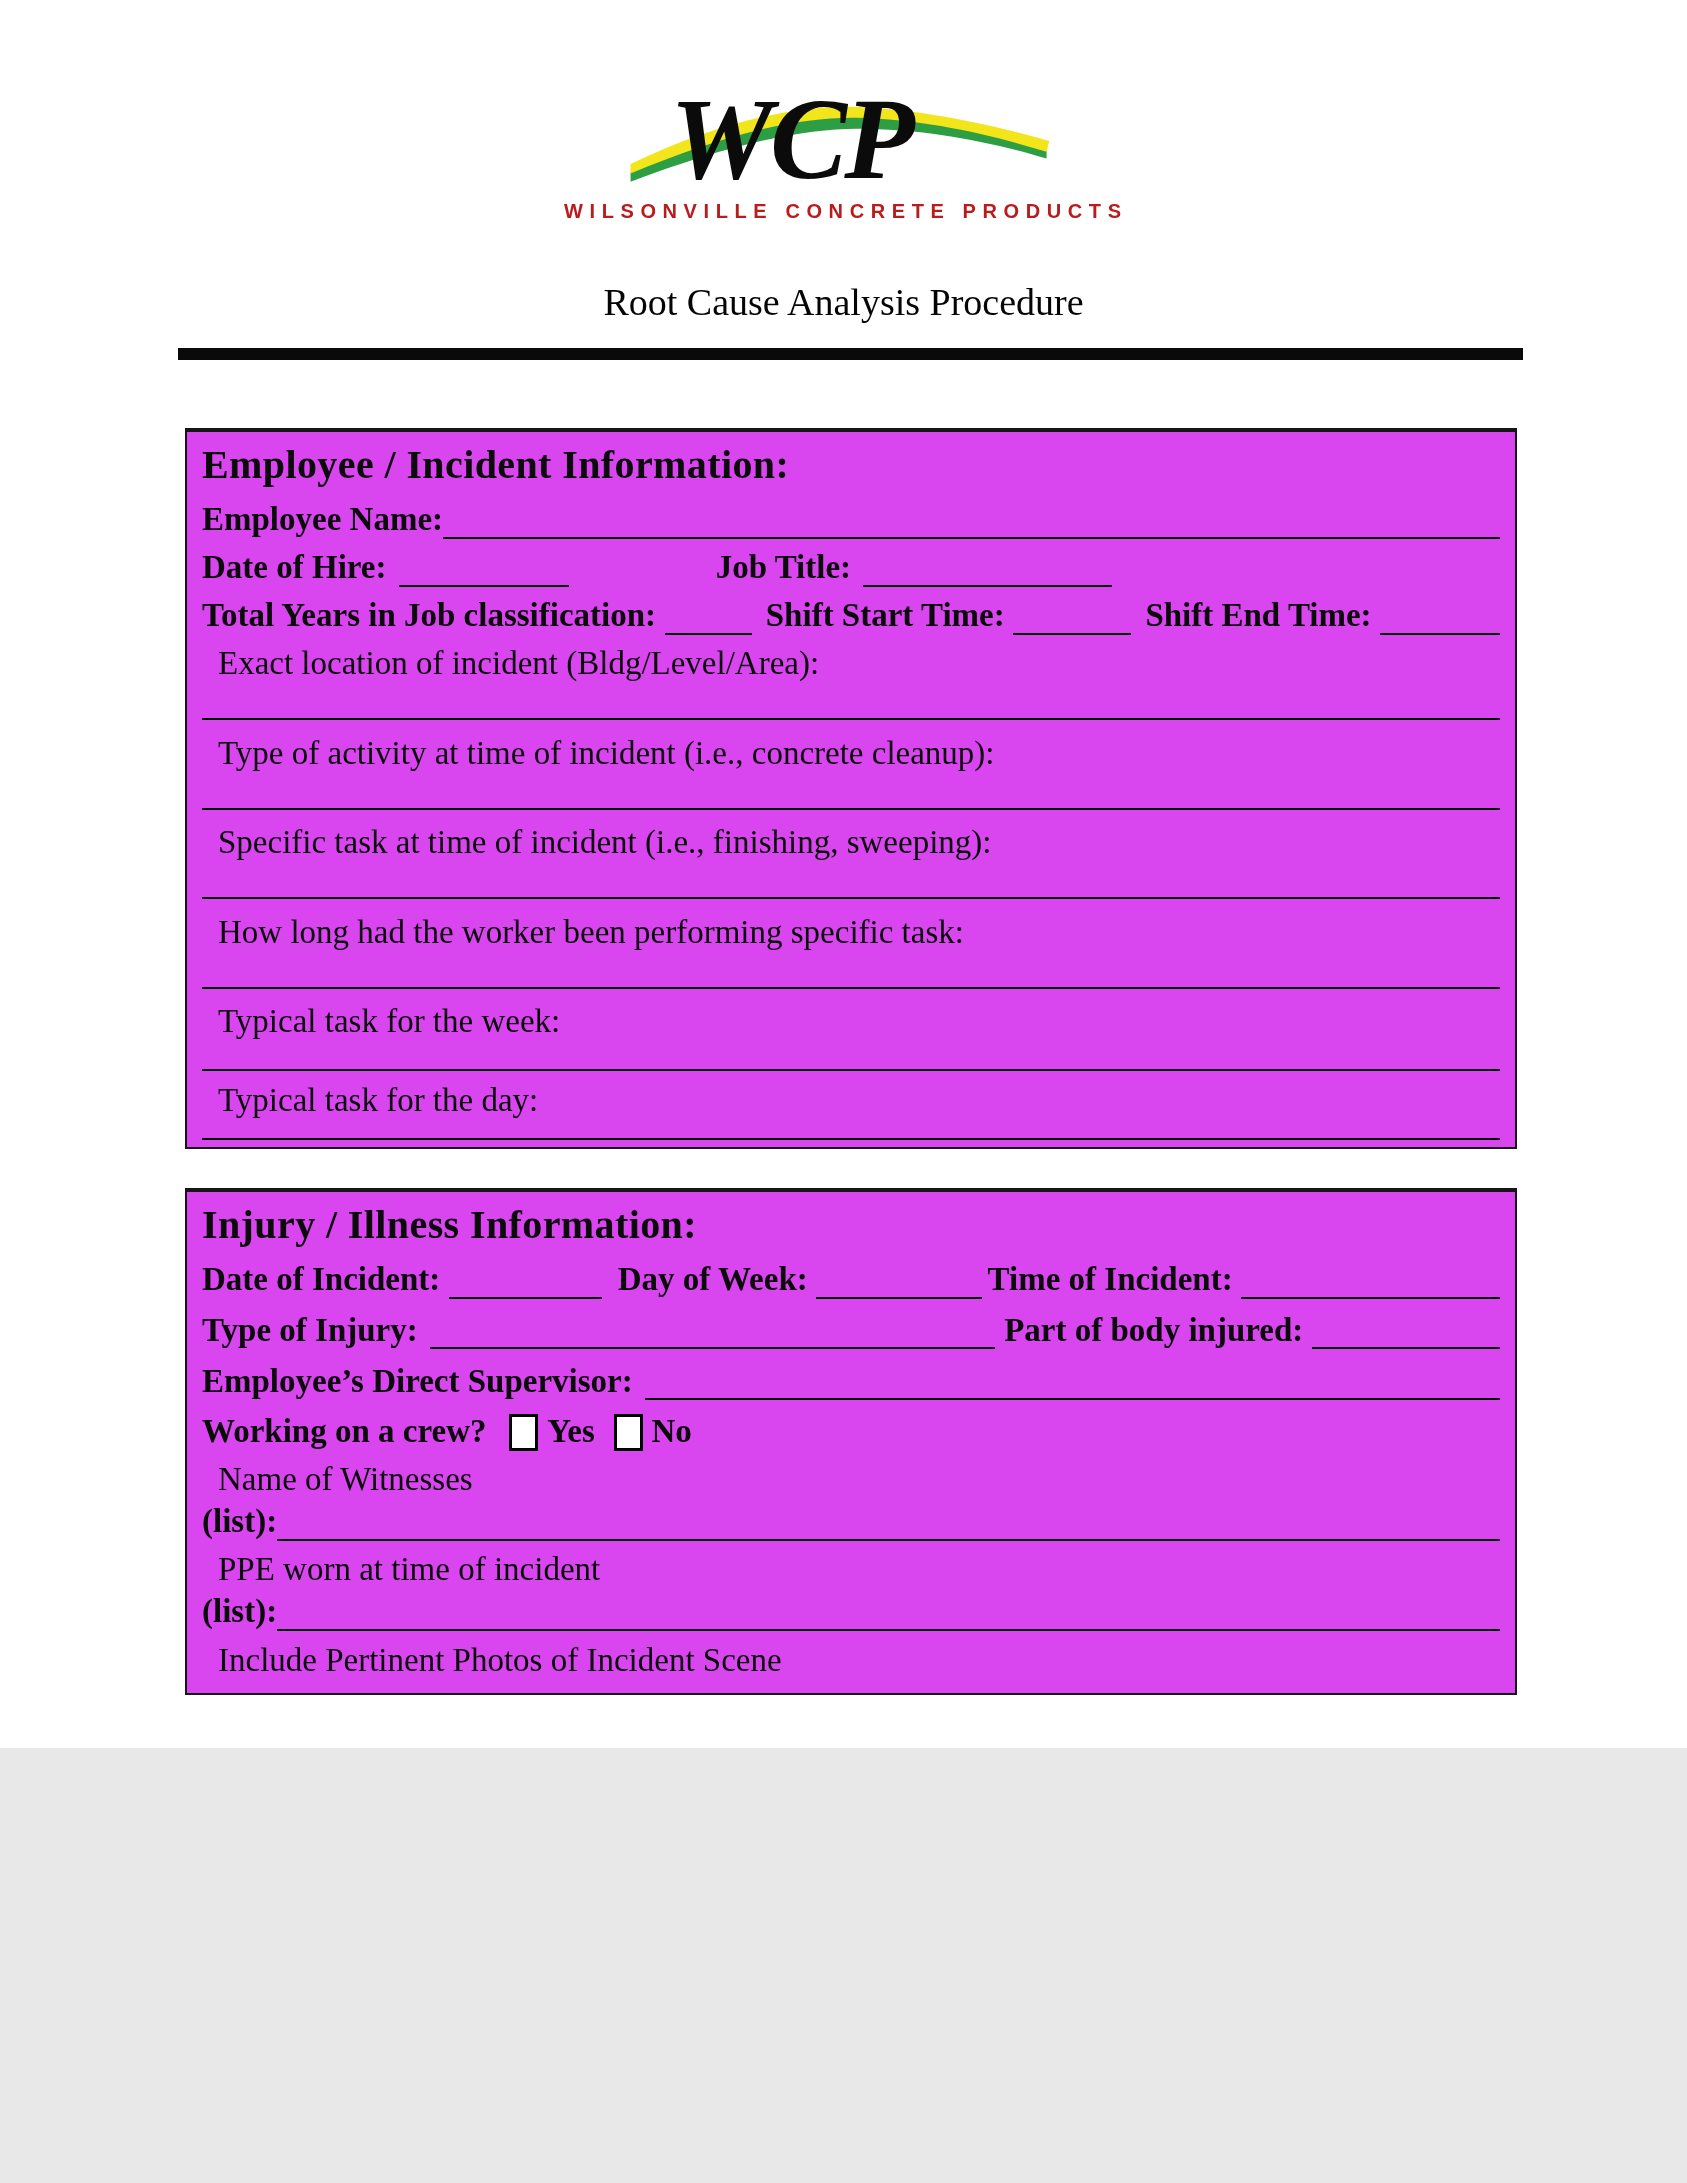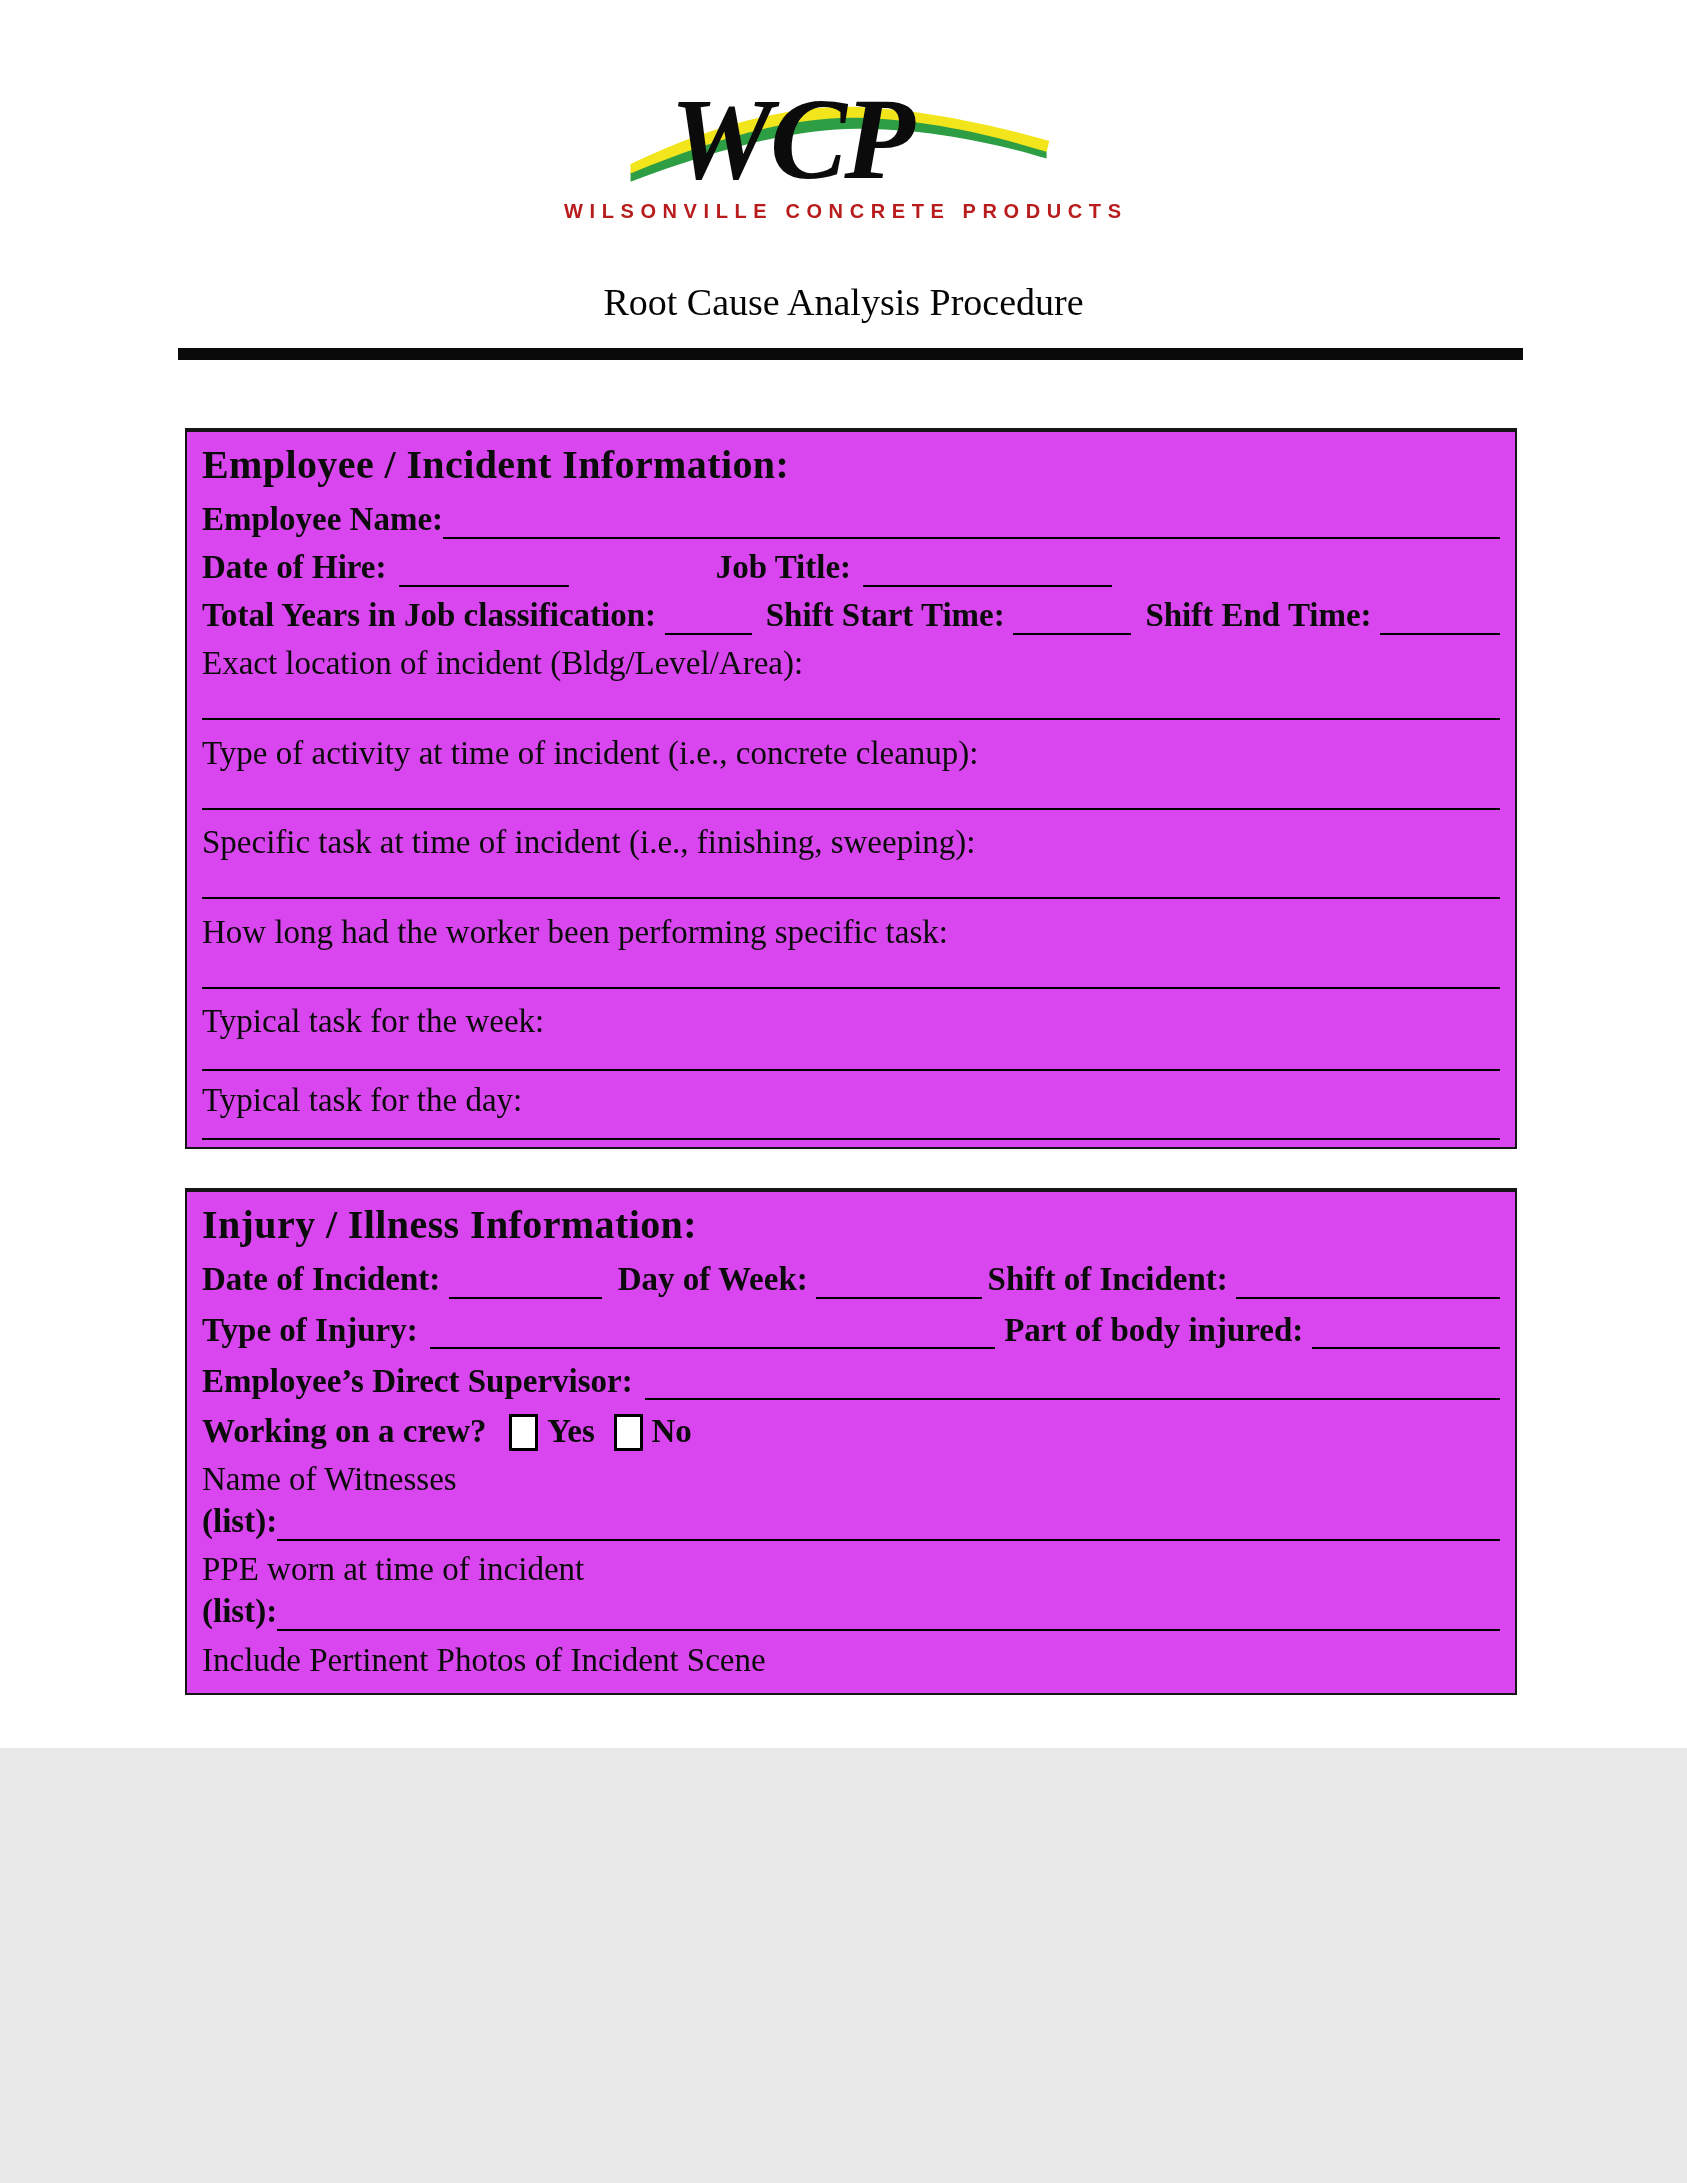--- a/index.html
+++ b/index.html
@@ -101,20 +101,21 @@
   .sp14  { display: inline-block; width: 12.2px; }
   .sp18  { display: inline-block; width: 15.7px; }
   .sp6   { display: inline-block; width: 5.2px; }
   .sp10  { display: inline-block; width: 8.7px; }
 
   .field-label {
     font-size: 33px;
     line-height: 42px;
     margin-top: 11.4px;
     white-space: nowrap;
+    margin-left: 16px;
   }
   .line-full {
     border-bottom: 2.6px solid #000;
     margin-top: 34px;
   }
   .line-full.tight1 { margin-top: 27px; }
   .line-full.tight2 { margin-top: 17.5px; }
   .mt0 { margin-top: 0; }
   .mt9 { margin-top: 7.9px; }
 
@@ -206,21 +207,21 @@
 
     <div class="row injury-row">
       <span class="lbl">Date of Incident:</span>
       <span class="sp10"></span>
       <span class="fill w175"></span>
       <span class="sp18"></span>
       <span class="lbl">Day of Week:</span>
       <span class="sp10"></span>
       <span class="fill w190"></span>
       <span class="sp6"></span>
-      <span class="lbl">Shift of Incident:</span>
+      <span class="lbl">Time of Incident:</span>
       <span class="sp10"></span>
       <span class="fill grow"></span>
     </div>
 
     <div class="row injury-row">
       <span class="lbl">Type of Injury:</span>
       <span class="sp14"></span>
       <span class="fill grow"></span>
       <span class="sp10"></span>
       <span class="lbl">Part of body injured:</span>

